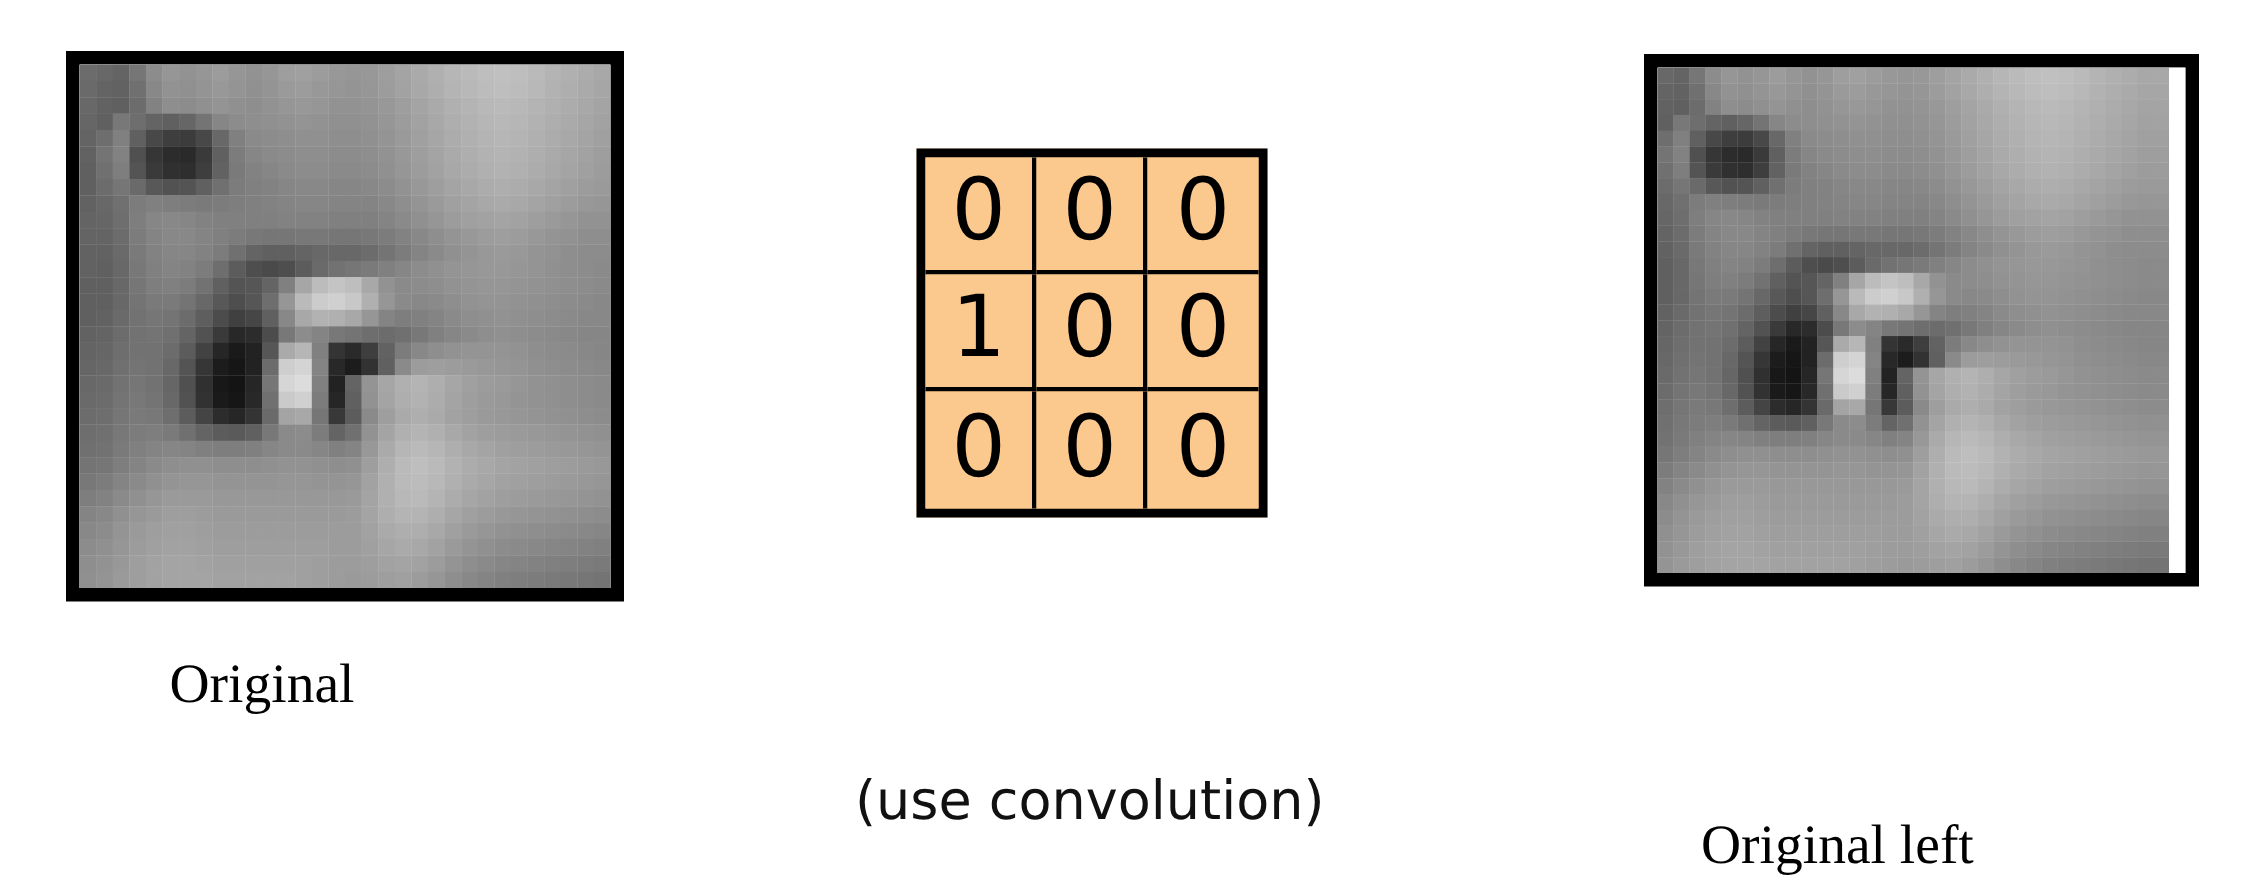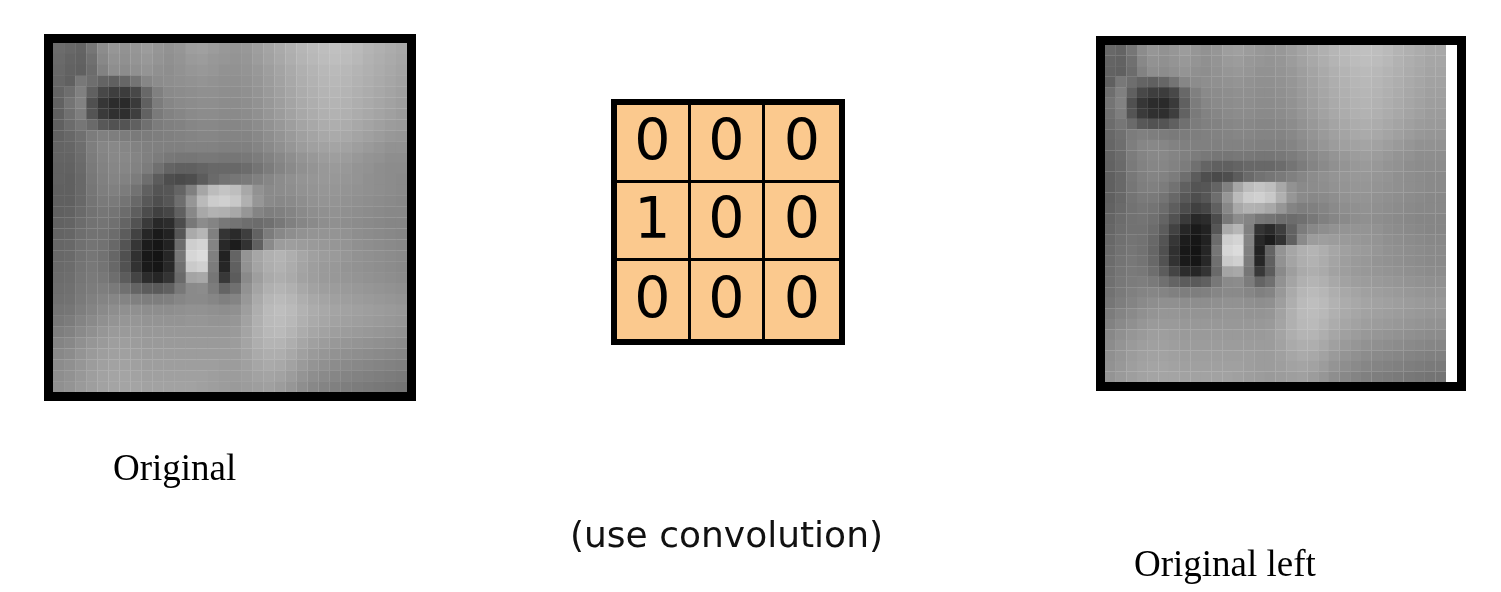--- a/index.html
+++ b/index.html
@@ -111,21 +111,21 @@
 
   
   .caption {
     position: absolute;
     color: #000000;
     font-family: "Liberation Serif", "DejaVu Serif", serif;
     white-space: pre;
   }
   #caption-original {
     left: 113px;
-    top: 445px;
+    top: 434px;
     font-size: 37px;
     line-height: 46px;
   }
   #caption-shifted {
     left: 1134px;
     top: 434px;
     font-size: 37px;
     line-height: 52px;
   }
   #caption-shifted .line { display: block; }

